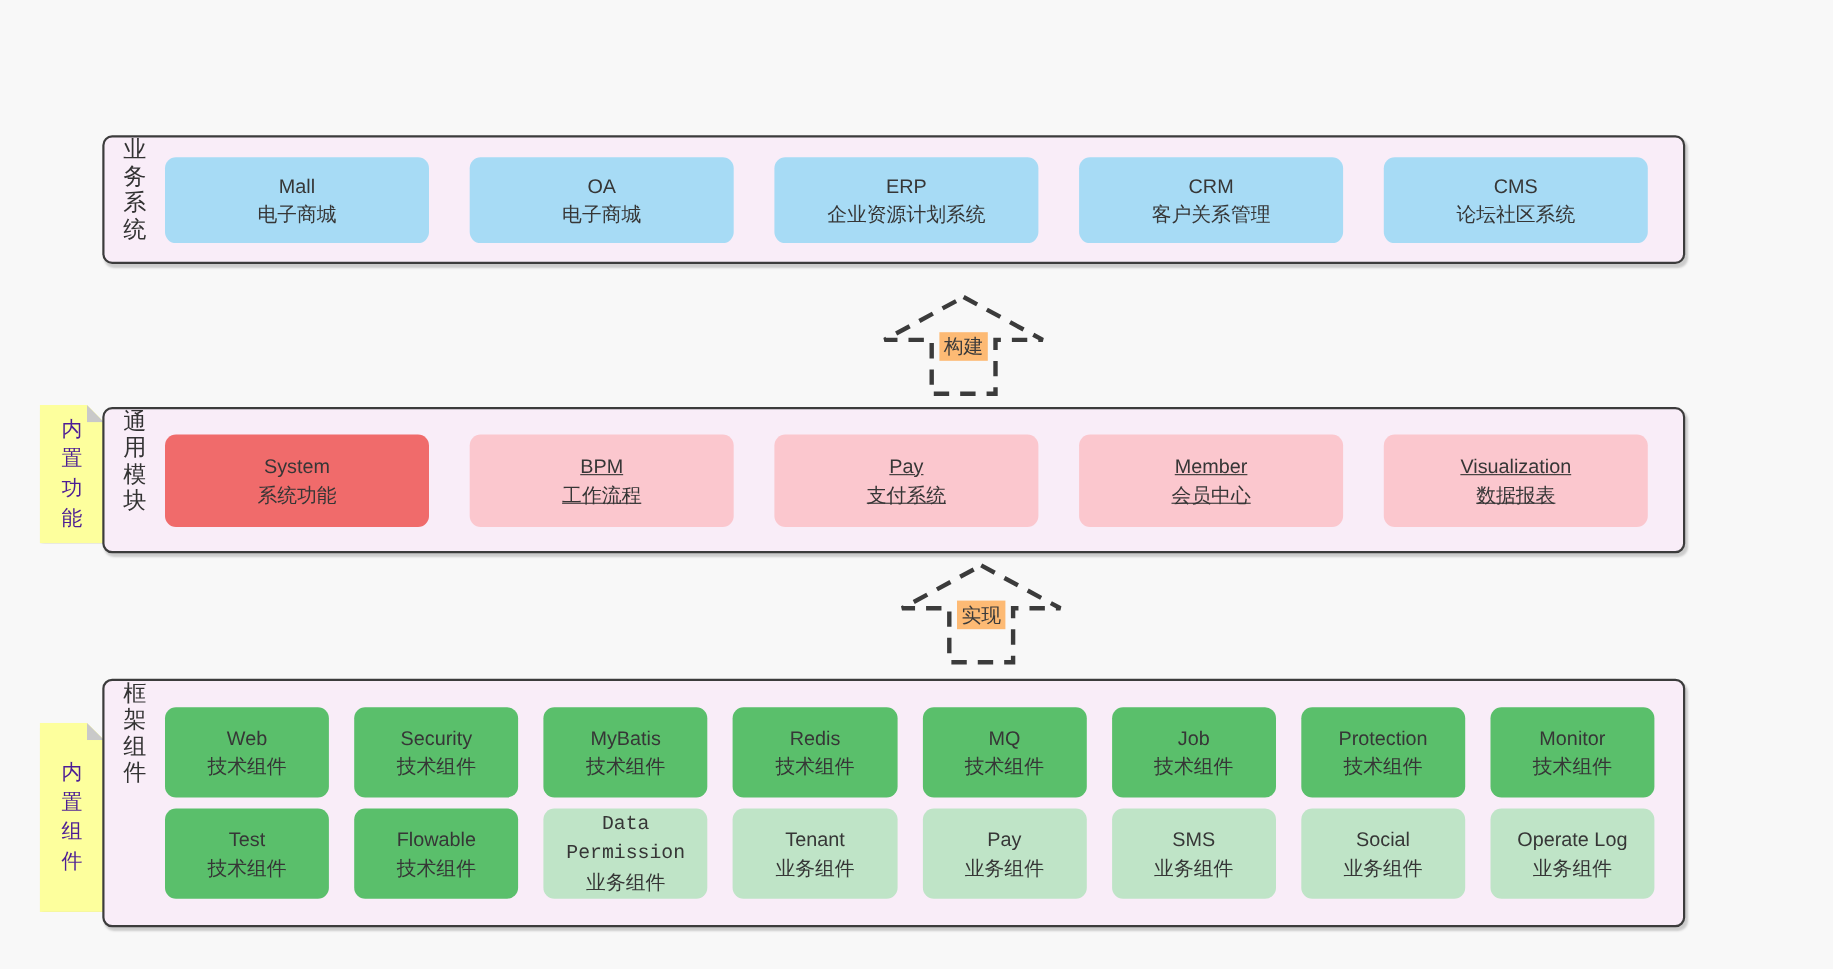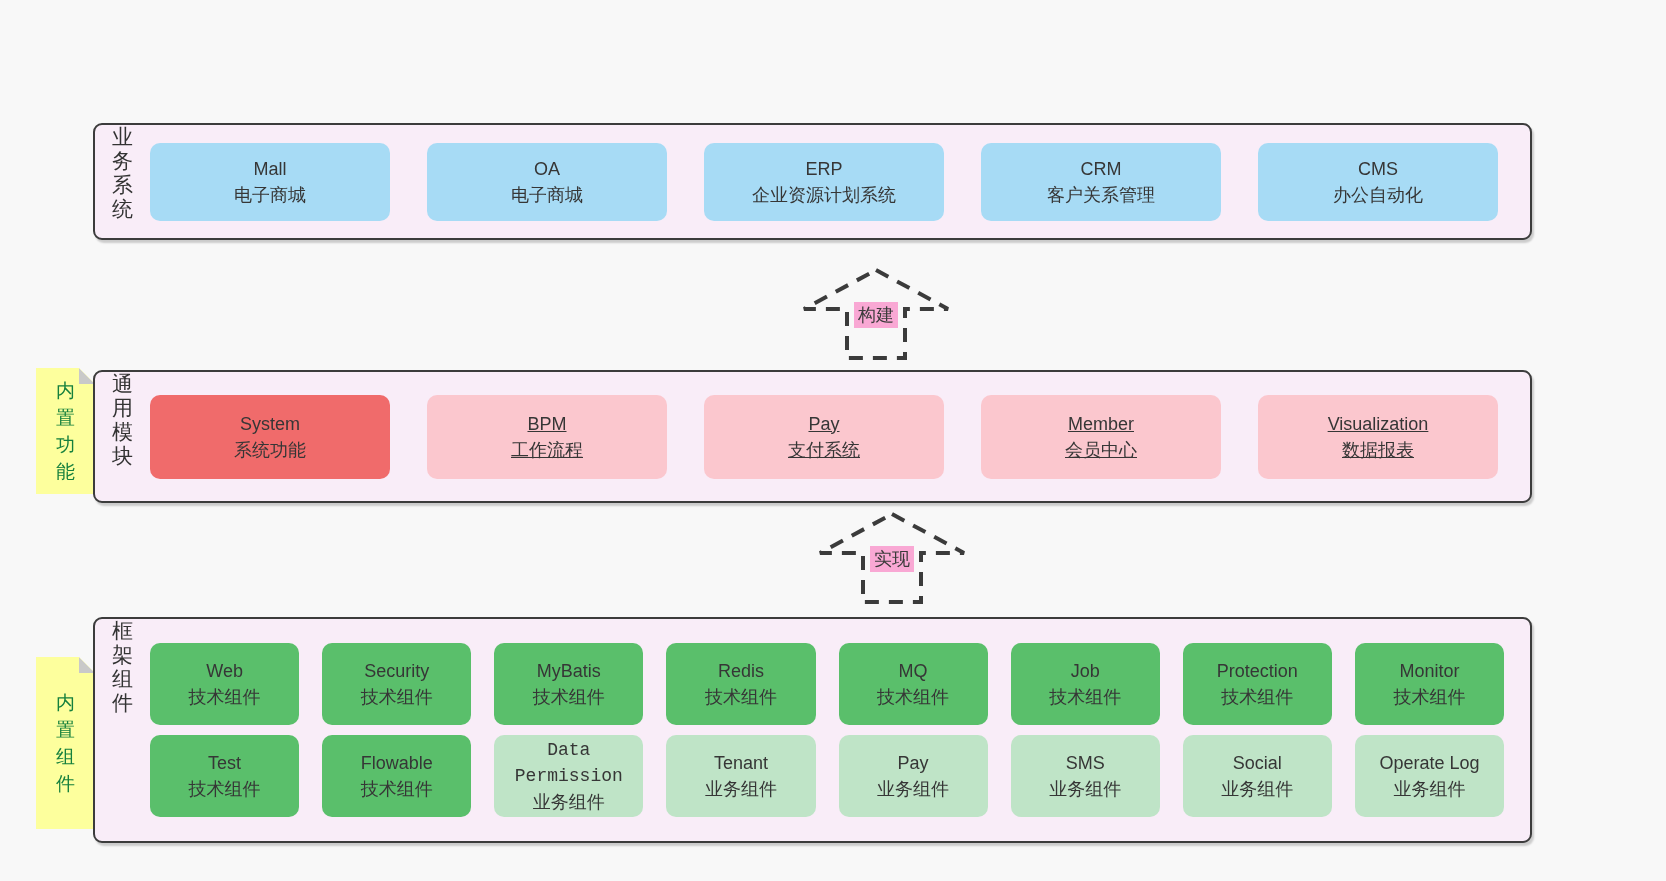--- a/index.html
+++ b/index.html
@@ -52,32 +52,32 @@
     box-shadow:2px 3px 3px rgba(0,0,0,0.28);
     display:flex;align-items:center;justify-content:center;z-index:1;
     clip-path:polygon(0 0,calc(100% - 16px) 0,100% 16px,100% 100%,0 100%);
   }
   .sticky .fold{
     position:absolute;top:0;right:0;width:16px;height:16px;background:#c9c9c9;
     clip-path:polygon(0 0,100% 100%,0 100%);
   }
   .sticky span{
     display:inline-block;width:20px;word-break:break-all;text-align:center;
-    font-size:19px;line-height:27px;color:#15803d;
+    font-size:19px;line-height:27px;color:#4c1d95;
   }
   .sticky-modules{top:368px;height:126px;}
   .sticky-components{top:657px;height:172px;}
   
   .arrow{position:absolute;width:152px;height:96px;z-index:3;}
   .arrow-build{left:800px;top:266px;}
   .arrow-impl{left:816px;top:510px;}
   .arrow svg{position:absolute;left:0;top:0;}
   .arrow .arrow-label{
     position:absolute;left:50%;top:36px;transform:translateX(-50%);
-    background:#f9a8d4;padding:1px 4px;font-size:18px;color:#3b3b3b;white-space:nowrap;
+    background:#fdba74;padding:1px 4px;font-size:18px;color:#3b3b3b;white-space:nowrap;
   }
 </style>
 </head>
 <body>
 
 <div class="sticky sticky-modules">
   <i class="fold"></i>
   <span>内置功能</span>
 </div>
 <div class="sticky sticky-components">
@@ -101,21 +101,21 @@
     <div class="box blue h78">
       <span class="en">ERP</span>
       <span class="zh">企业资源计划系统</span>
     </div>
     <div class="box blue h78">
       <span class="en">CRM</span>
       <span class="zh">客户关系管理</span>
     </div>
     <div class="box blue h78">
       <span class="en">CMS</span>
-      <span class="zh">办公自动化</span>
+      <span class="zh">论坛社区系统</span>
     </div>
   </div>
 </div>
 
 <div class="arrow arrow-build">
   <svg width="152" height="96" viewBox="0 0 152 96">
     <path d="M76 4 L148 43 L105 43 L105 92 L47 92 L47 43 L4 43 Z" fill="none" stroke="#3b3b3b" stroke-width="4" stroke-dasharray="14 10"></path>
   </svg>
   <span class="arrow-label">构建</span>
 </div>

